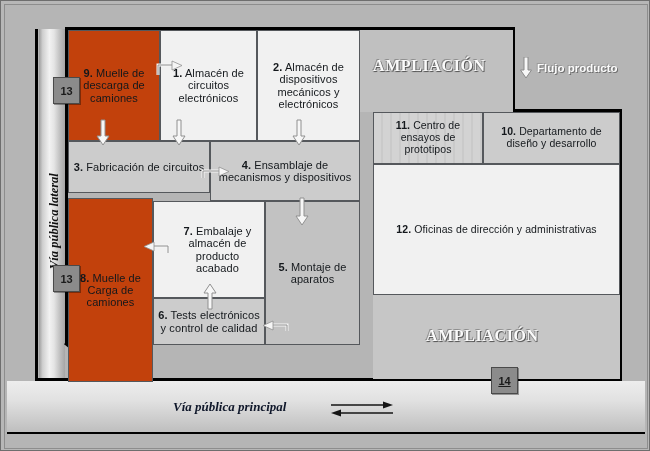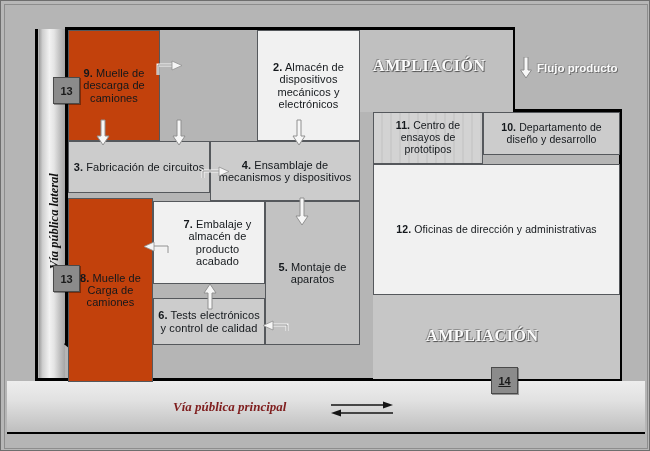--- a/index.html
+++ b/index.html
@@ -33,21 +33,21 @@
 
   
   .road-v{position:absolute;
     background:linear-gradient(90deg,#9d9d9d 0%,#cfcfcf 14%,#f2f2f2 40%,#e4e4e4 58%,#bdbdbd 82%,#a6a6a6 100%);}
   .road-h{position:absolute;
     background:linear-gradient(180deg,#ededed 0%,#e2e2e2 35%,#c9c9c9 78%,#bcbcbc 100%);}
   .road-label-v{position:absolute;transform:rotate(-90deg);transform-origin:left top;
     white-space:nowrap;font-family:"Liberation Serif",serif;font-style:italic;
     font-weight:bold;font-size:12.5px;color:#101010;}
   .road-label-h{position:absolute;white-space:nowrap;font-family:"Liberation Serif",serif;
-    font-style:italic;font-weight:bold;font-size:13px;color:#7f1d1d;}
+    font-style:italic;font-weight:bold;font-size:13px;color:#0f172a;}
 
   
   .badge{position:absolute;box-sizing:border-box;background:#8b8b8b;border:1px solid #4a4a4a;
     color:#1b1b1b;font-size:11px;font-weight:bold;display:flex;align-items:center;
     justify-content:center;box-shadow:1px 1px 0 rgba(0,0,0,.35);}
 
   
   .amp-text{position:absolute;font-family:"Liberation Serif",serif;font-weight:bold;
     color:#fafafa;text-shadow:1px 1px 0 #5d5d5d,-1px -1px 0 #8f8f8f, 0 1px 1px #6b6b6b;
     letter-spacing:.6px;white-space:nowrap;}
@@ -100,20 +100,24 @@
    <svg width="52" height="42" viewBox="0 0 52 42">
      <line x1="2" y1="2" x2="48" y2="38" stroke="#000" stroke-width="3"></line>
    </svg>
  </div>
 
  <div class="room w-white" style="left:67px;top:29px;width:92px;height:111px;font-size:11px;">
    <div class="lbl"><b>9.</b>
      <span>Muelle de descarga de camiones</span></div>
  </div>
 
+ <div class="room w-light" style="left:159px;top:29px;width:97px;height:111px;font-size:11px;">
+   <div class="lbl"><b>1.</b>
+     <span>Almacén de circuitos electrónicos</span></div>
+ </div>
 
  <div class="room w-light" style="left:256px;top:29px;width:103px;height:111px;font-size:11px;">
    <div class="lbl"><b>2.</b>
      <span>Almacén de dispositivos mecánicos y electrónicos</span></div>
  </div>
 
  <div class="room w-med" style="left:67px;top:140px;width:142px;height:52px;font-size:11px;">
    <div class="lbl"><b>3.</b>
      <span>Fabricación de circuitos</span></div>
  </div>
@@ -121,21 +125,21 @@
  <div class="room w-med" style="left:209px;top:140px;width:150px;height:60px;font-size:11px;">
    <div class="lbl"><b>4.</b>
      <span>Ensamblaje de mecanismos y dispositivos</span></div>
  </div>
 
  <div class="room w-white" style="left:67px;top:197px;width:85px;height:184px;font-size:11px;">
    <div class="lbl"><b>8.</b>
      <span>Muelle de Carga de camiones</span></div>
  </div>
 
- <div class="room w-light" style="left:152px;top:200px;width:112px;height:83px;font-size:11px;padding-left:17px;">
+ <div class="room w-light" style="left:152px;top:200px;width:112px;height:97px;font-size:11px;padding-left:17px;">
    <div class="lbl"><b>7.</b>
      <span>Embalaje y almacén de producto acabado</span></div>
  </div>
 
  <div class="room w-med" style="left:152px;top:297px;width:112px;height:47px;font-size:11px;">
    <div class="lbl"><b>6.</b>
      <span>Tests electrónicos y control de calidad</span></div>
  </div>
 
  <div class="room w-gray" style="left:264px;top:200px;width:95px;height:144px;font-size:11px;">
@@ -151,21 +155,21 @@
      <polygon points="4,0 8,0 8,13 11.5,13 6,21 0.5,13 4,13" fill="#f7f7f7" stroke="#8a8a8a" stroke-width="1"></polygon>
    </svg>
    <span>Flujo producto</span>
  </div>
 
  <div class="room w-stripe" style="left:372px;top:111px;width:110px;height:52px;font-size:10.5px;">
    <div class="lbl"><b>11.</b>
      <span>Centro de ensayos de prototipos</span></div>
  </div>
 
- <div class="room w-med" style="left:482px;top:111px;width:137px;height:43px;font-size:10.5px;">
+ <div class="room w-med" style="left:482px;top:111px;width:137px;height:52px;font-size:10.5px;">
    <div class="lbl"><b>10.</b>
      <span>Departamento de diseño y desarrollo</span></div>
  </div>
 
  <div class="room w-light" style="left:372px;top:163px;width:247px;height:131px;font-size:10.5px;">
    <div class="lbl"><b>12.</b>
      <span>Oficinas de dirección y administrativas</span></div>
  </div>
 
  <div class="room w-amp2" style="left:372px;top:294px;width:247px;height:84px;border:none;"></div>

